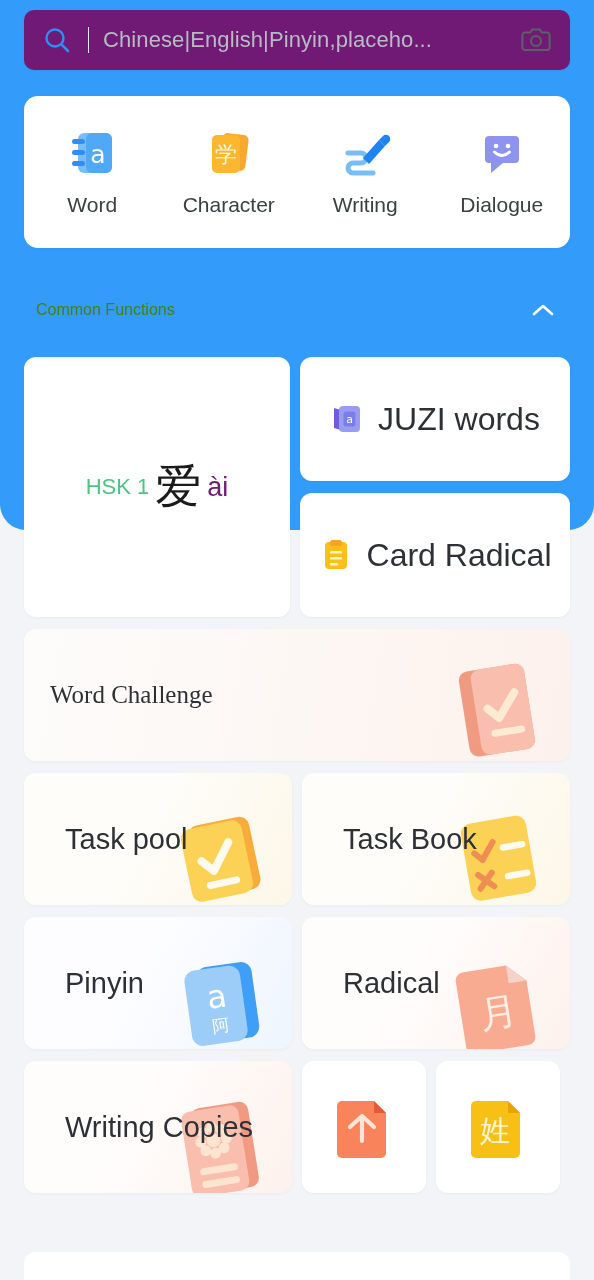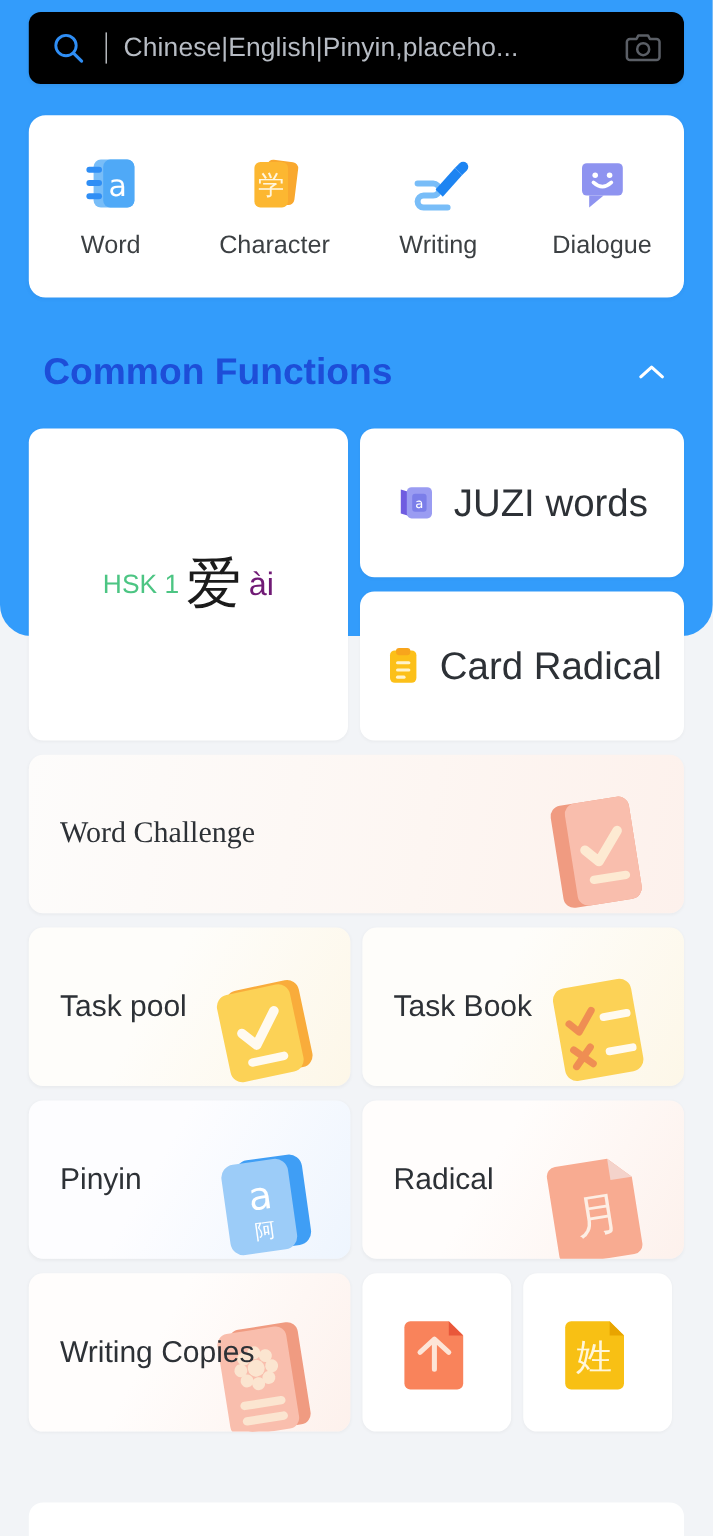--- a/index.html
+++ b/index.html
@@ -24,21 +24,21 @@
     border-bottom-right-radius: 26px;
     z-index: 0;
   }
   .content { position: relative; z-index: 2; }
 
   
   .search-bar {
     position: absolute;
     left: 24px; top: 10px;
     width: 546px; height: 60px;
-    background: #000000;
+    background: #701a75;
     border-radius: 10px;
     display: flex;
     align-items: center;
     padding: 0 18px;
     box-shadow: 0 1px 3px rgba(0,0,0,0.05);
   }
   .search-icon { width: 30px; height: 30px; flex: 0 0 auto; }
   .search-divider {
     width: 1px; height: 26px;
     background: #e2e5ea;
@@ -84,23 +84,23 @@
   
   .section-head {
     position: absolute;
     left: 0; top: 288px;
     width: 594px; height: 44px;
     display: flex;
     align-items: center;
     padding: 0 36px;
   }
   .section-title {
-    font-size: 31px;
-    font-weight: bold;
-    color: #1d4ed8;
+    font-size: 16px;
+    font-weight: normal;
+    color: #4d7c0f;
     flex: 1 1 auto;
   }
   .chev { width: 30px; height: 20px; }
 
   
   .grid {
     position: absolute;
     left: 24px; top: 357px;
     width: 546px;
   }
@@ -154,22 +154,22 @@
     position: absolute; right: 14px; bottom: -8px;
     width: 120px; height: 120px;
   }
 
   .fn-card {
     width: 268px; height: 132px;
     display: flex;
     align-items: center;
   }
   .fn-card .lbl {
-    font-size: 25px; color: #2d3136;
-    margin-left: 26px;
+    font-size: 29px; color: #2d3136;
+    margin-left: 41px;
     position: relative; z-index: 2;
   }
   .fn-card .art {
     position: absolute;
     right: 12px; bottom: -10px;
     width: 116px; height: 116px;
     z-index: 1;
   }
   .tint-amber { background: linear-gradient(120deg,#fefdfa 40%,#fdf7e8 100%); }
   .tint-blue  { background: linear-gradient(120deg,#fdfdff 40%,#eef5fe 100%); }

